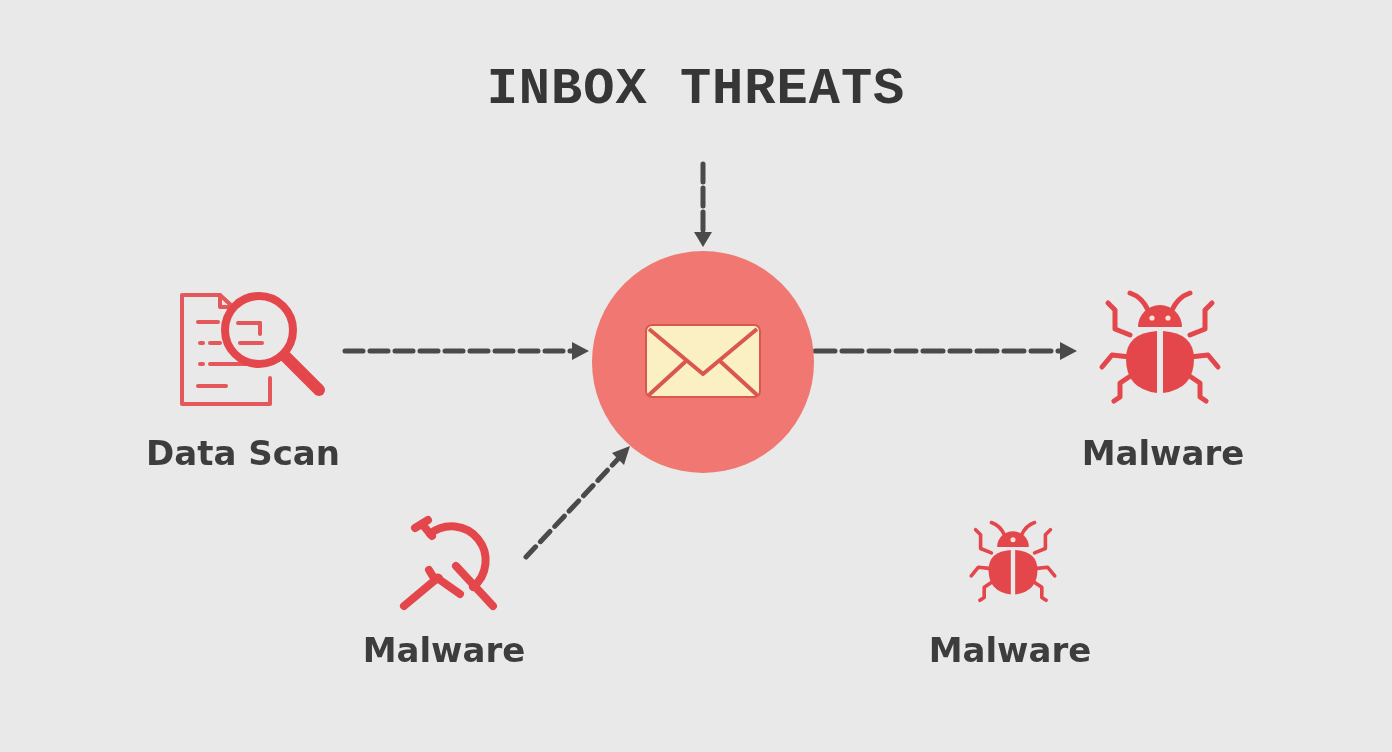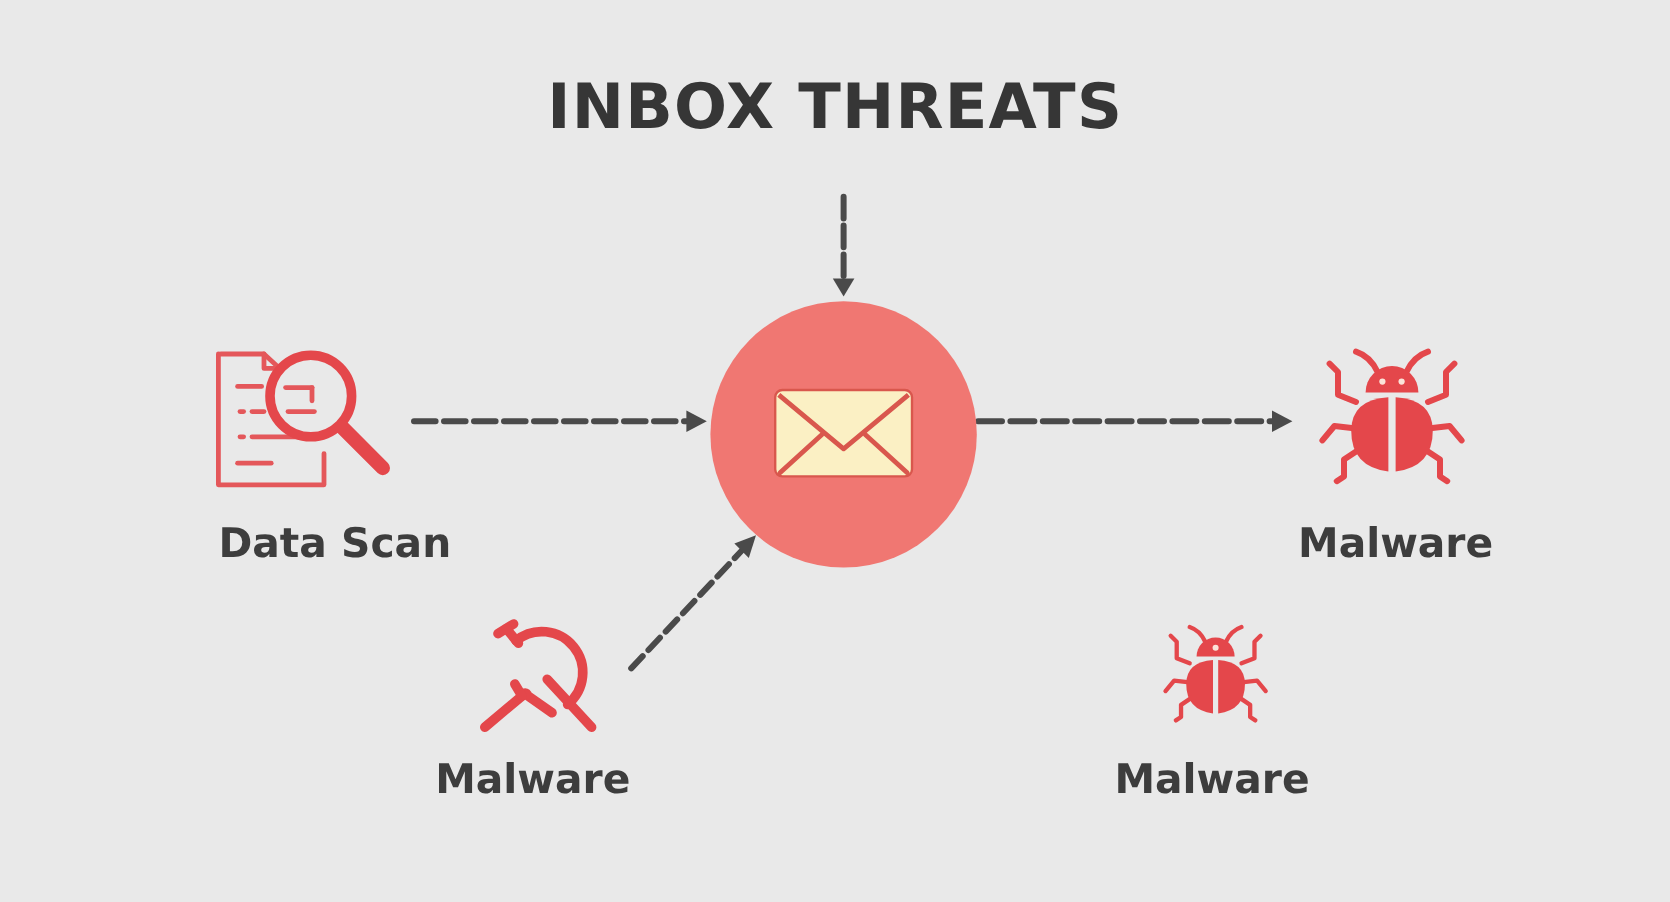--- a/index.html
+++ b/index.html
@@ -6,21 +6,21 @@
     body {
       width: 1392px; height: 752px; overflow: hidden;
       background: #e9e9e9;
       font-family: "DejaVu Sans", sans-serif;
       position: relative;
       color: #3a3a3a;
     }
     .title {
       position: absolute; left: 0; width: 1392px; top: 60px;
       text-align: center; font-size: 52px; font-weight: bold;
-      letter-spacing: 1px; color: #363636;
+      letter-spacing: 1px; color: #363636; font-family: Liberation Mono, monospace;
     }
     .diagram { position: absolute; left: 0; top: 0; }
     .label {
       position: absolute; font-size: 34px; font-weight: bold;
       color: #3d3d3d; white-space: nowrap; transform: translateX(-50%);
     }
   </style>
 </head>
 <body>
 
@@ -117,16 +117,16 @@
       <path d="M-28,30 L-40,38 L-40,52 L-46,56"></path>
       <path d="M28,30 L40,38 L40,52 L46,56"></path>
     </g>
     <path d="M-22,-18 A22,22 0 0 1 22,-18 Z" fill="#e4474b"></path>
     <circle cx="0" cy="-28" r="3.5" fill="#fbe3d8"></circle>
     <path d="M-3,-14 L-3,48 Q-34,44 -34,14 Q-34,-12 -3,-14 Z" fill="#e4474b"></path>
     <path d="M3,-14 L3,48 Q34,44 34,14 Q34,-12 3,-14 Z" fill="#e4474b"></path>
   </g>
 </svg>
 
-<div class="label" style="left:243px; top:433px;margin-left:36px;">Data Scan</div>
+<div class="label" style="left:243px; top:433px;">Data Scan</div>
 <div class="label" style="left:444px; top:630px;">Malware</div>
 <div class="label" style="left:1163px; top:433px;">Malware</div>
 <div class="label" style="left:1010px; top:630px;">Malware</div>
 
 </body></html>

